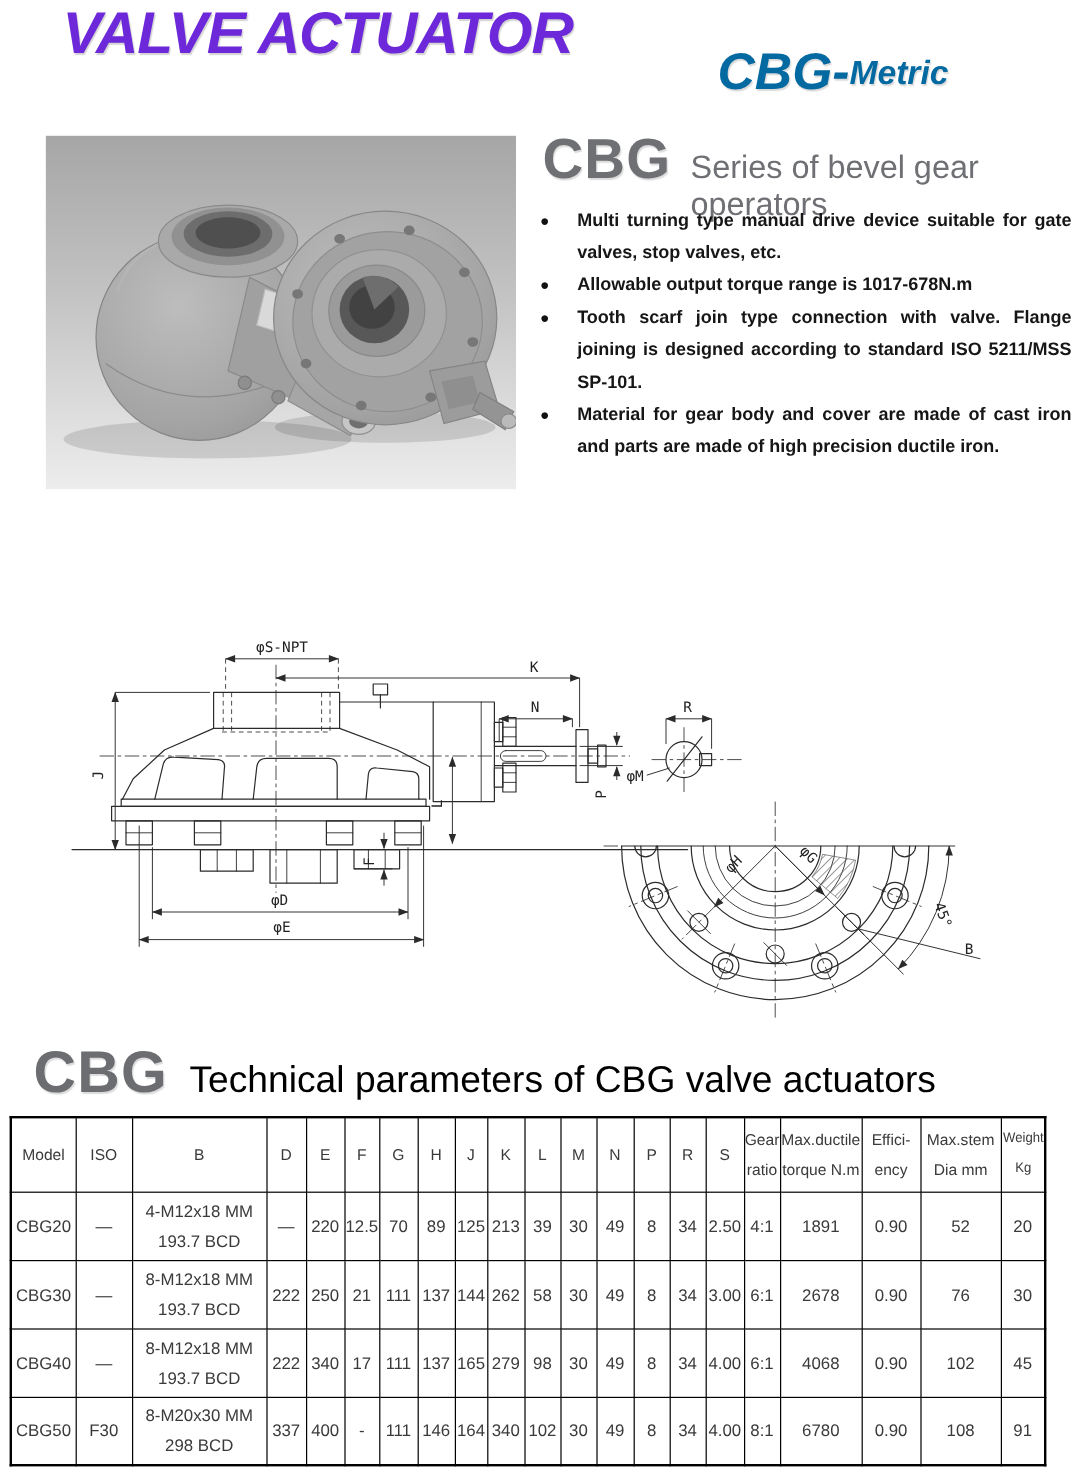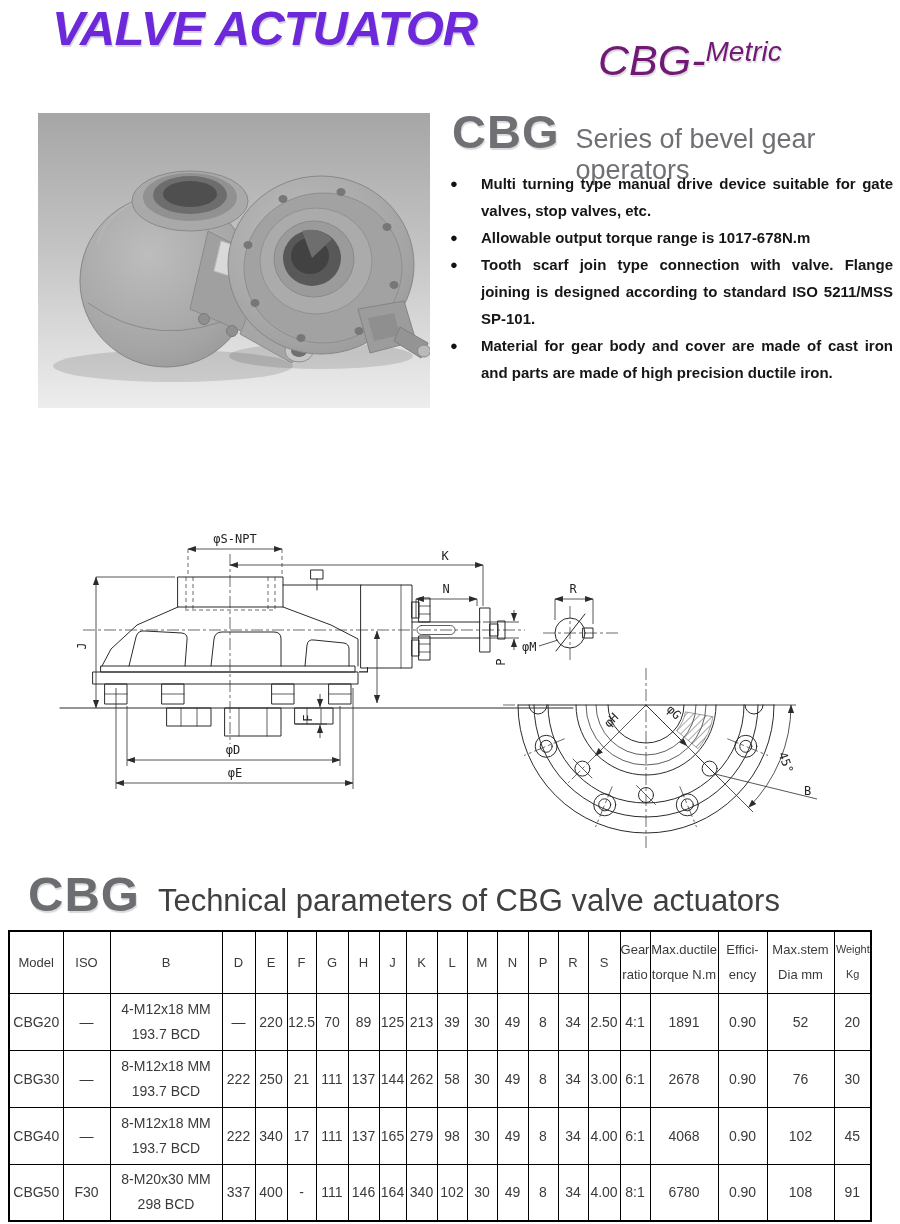--- a/index.html
+++ b/index.html
@@ -2,22 +2,22 @@
 <html><head>
 <meta charset="utf-8">
 <style>
   html,body{margin:0;padding:0;background:#fff;}
   .page{position:relative;width:900px;height:1224px;background:#fff;overflow:hidden;
         font-family:"Liberation Sans",sans-serif;}
   
   .masthead-title{position:absolute;left:52px;top:0px;margin:0;font-size:49px;line-height:56px;
         font-style:italic;font-weight:bold;color:#6d28d9;letter-spacing:-1px;
         text-shadow:1px 2px 1px rgba(0,0,0,0.18);}
-  .masthead-sub{position:absolute;left:598px;top:36px;display:flex;align-items:flex-start;
-        font-style:italic;font-weight:normal;color:#701a75;text-shadow:1px 2px 1px rgba(0,0,0,0.15);}
+  .masthead-sub{position:absolute;left:598px;top:36px;display:flex;align-items:center;
+        font-style:italic;font-weight:bold;color:#0369a1;text-shadow:1px 2px 1px rgba(0,0,0,0.15);}
   .masthead-sub .lg{font-size:43px;}
   .masthead-sub .sm{font-size:28px;}
   
   .photo{position:absolute;left:38px;top:113px;width:392px;height:295px;}
   
   .series-head{position:absolute;left:452px;top:104px;display:flex;align-items:baseline;gap:16px;
         color:#6f7074;}
   .series-head .code{font-size:47px;font-weight:bold;letter-spacing:1px;text-shadow:1px 2px 1px rgba(0,0,0,0.15);}
   .series-head .txt{font-size:27px;}
   
@@ -31,21 +31,21 @@
   .ln{fill:none;stroke:#2b2b2b;stroke-width:1;stroke-linecap:round;stroke-linejoin:round;}
   .thin{stroke-width:0.75;}
   .cl{fill:none;stroke:#2b2b2b;stroke-width:0.7;stroke-dasharray:12 3 3 3;}
   .hd{fill:none;stroke:#2b2b2b;stroke-width:0.7;stroke-dasharray:4 3;}
   .dim{fill:none;stroke:#2b2b2b;stroke-width:0.8;}
   .dtx{font-family:"DejaVu Sans Mono",monospace;font-size:12px;fill:#222;}
   
   .params-head{position:absolute;left:28px;top:866px;display:flex;align-items:baseline;gap:18px;}
   .params-head .code{font-size:49px;font-weight:bold;color:#6c6d70;letter-spacing:1px;
         text-shadow:1px 2px 1px rgba(0,0,0,0.15);}
-  .params-head .txt{font-size:31px;color:#404040;}
+  .params-head .txt{font-size:31px;color:#000000;}
   
   table.params{position:absolute;left:8px;top:930px;width:862px;border-collapse:collapse;
         table-layout:fixed;border:2px solid #000;}
   .params th,.params td{border:1px solid #000;text-align:center;vertical-align:middle;
         font-weight:normal;color:#3a3a3a;padding:0;overflow:hidden;}
   .params thead tr{height:62px;}
   .params tbody tr{height:57px;}
   .params th{font-size:13px;}
   .params th div{line-height:25px;}
   .params td{font-size:14px;}

